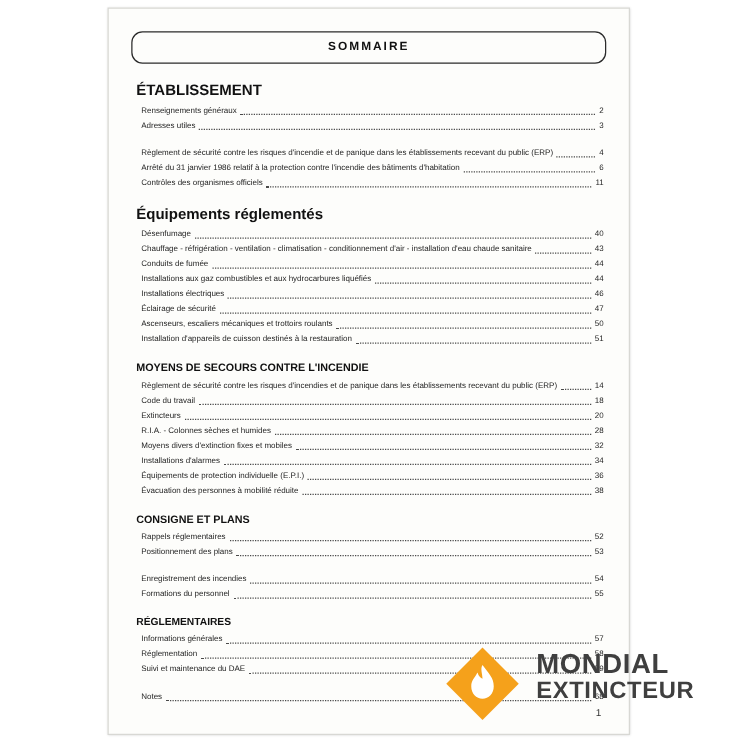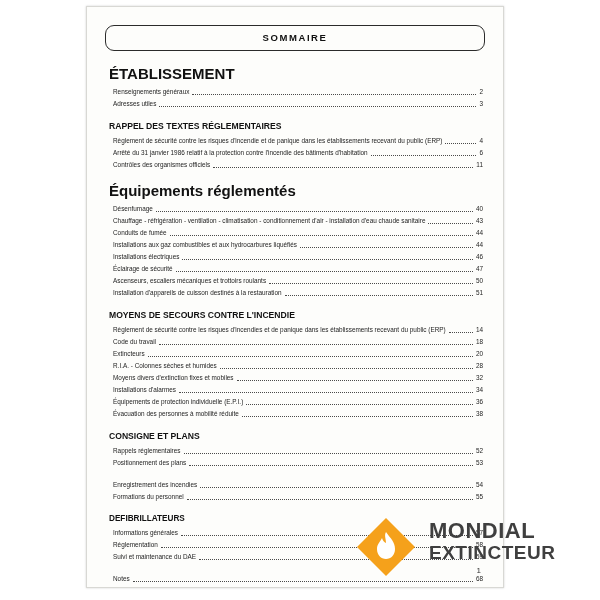--- a/index.html
+++ b/index.html
@@ -59,21 +59,21 @@
   .section {
     margin-bottom: 12px;
   }
   .sec-head {
     font-weight: bold;
     color: #111;
     margin-bottom: 5px;
     white-space: nowrap;
     overflow: hidden;
   }
-  .sec-head.sz-big { font-size: 15px; }
+  .sec-head.sz-big { font-size: 12px; }
   .sec-head.sz-mid { font-size: 8.6px; }
   .sec-head.sz-sm  { font-size: 8.2px; }
 
   .entry {
     display: flex;
     align-items: flex-end;
     font-size: 6.4px;
     color: #1d1d1d;
     line-height: 10px;
     margin: 0 0 2px 4px;
@@ -146,21 +146,20 @@
               <span class="dots"></span>
               <span class="pg">2</span>
             </div>
             <div class="entry">
               <span class="label">Adresses utiles</span>
               <span class="dots"></span>
               <span class="pg">3</span>
             </div>
           </div>
           <div class="section">
-            <div class="sec-head sz-mid">RAPPEL DES TEXTES RÉGLEMENTAIRES</div>
             <div class="entry">
               <span class="label">Règlement de sécurité contre les risques d'incendie et de panique dans les établissements recevant du public (ERP)</span>
               <span class="dots"></span>
               <span class="pg">4</span>
             </div>
             <div class="entry">
               <span class="label">Arrêté du 31 janvier 1986 relatif à la protection contre l'incendie des bâtiments d'habitation</span>
               <span class="dots"></span>
               <span class="pg">6</span>
             </div>
@@ -275,21 +274,21 @@
               <span class="dots"></span>
               <span class="pg">54</span>
             </div>
             <div class="entry">
               <span class="label">Formations du personnel</span>
               <span class="dots"></span>
               <span class="pg">55</span>
             </div>
           </div>
           <div class="section">
-            <div class="sec-head sz-sm">DÉFIBRILLATEURS</div>
+            <div class="sec-head sz-sm">RÉGLEMENTAIRES</div>
             <div class="entry">
               <span class="label">Informations générales</span>
               <span class="dots"></span>
               <span class="pg">57</span>
             </div>
             <div class="entry">
               <span class="label">Réglementation</span>
               <span class="dots"></span>
               <span class="pg">58</span>
             </div>

